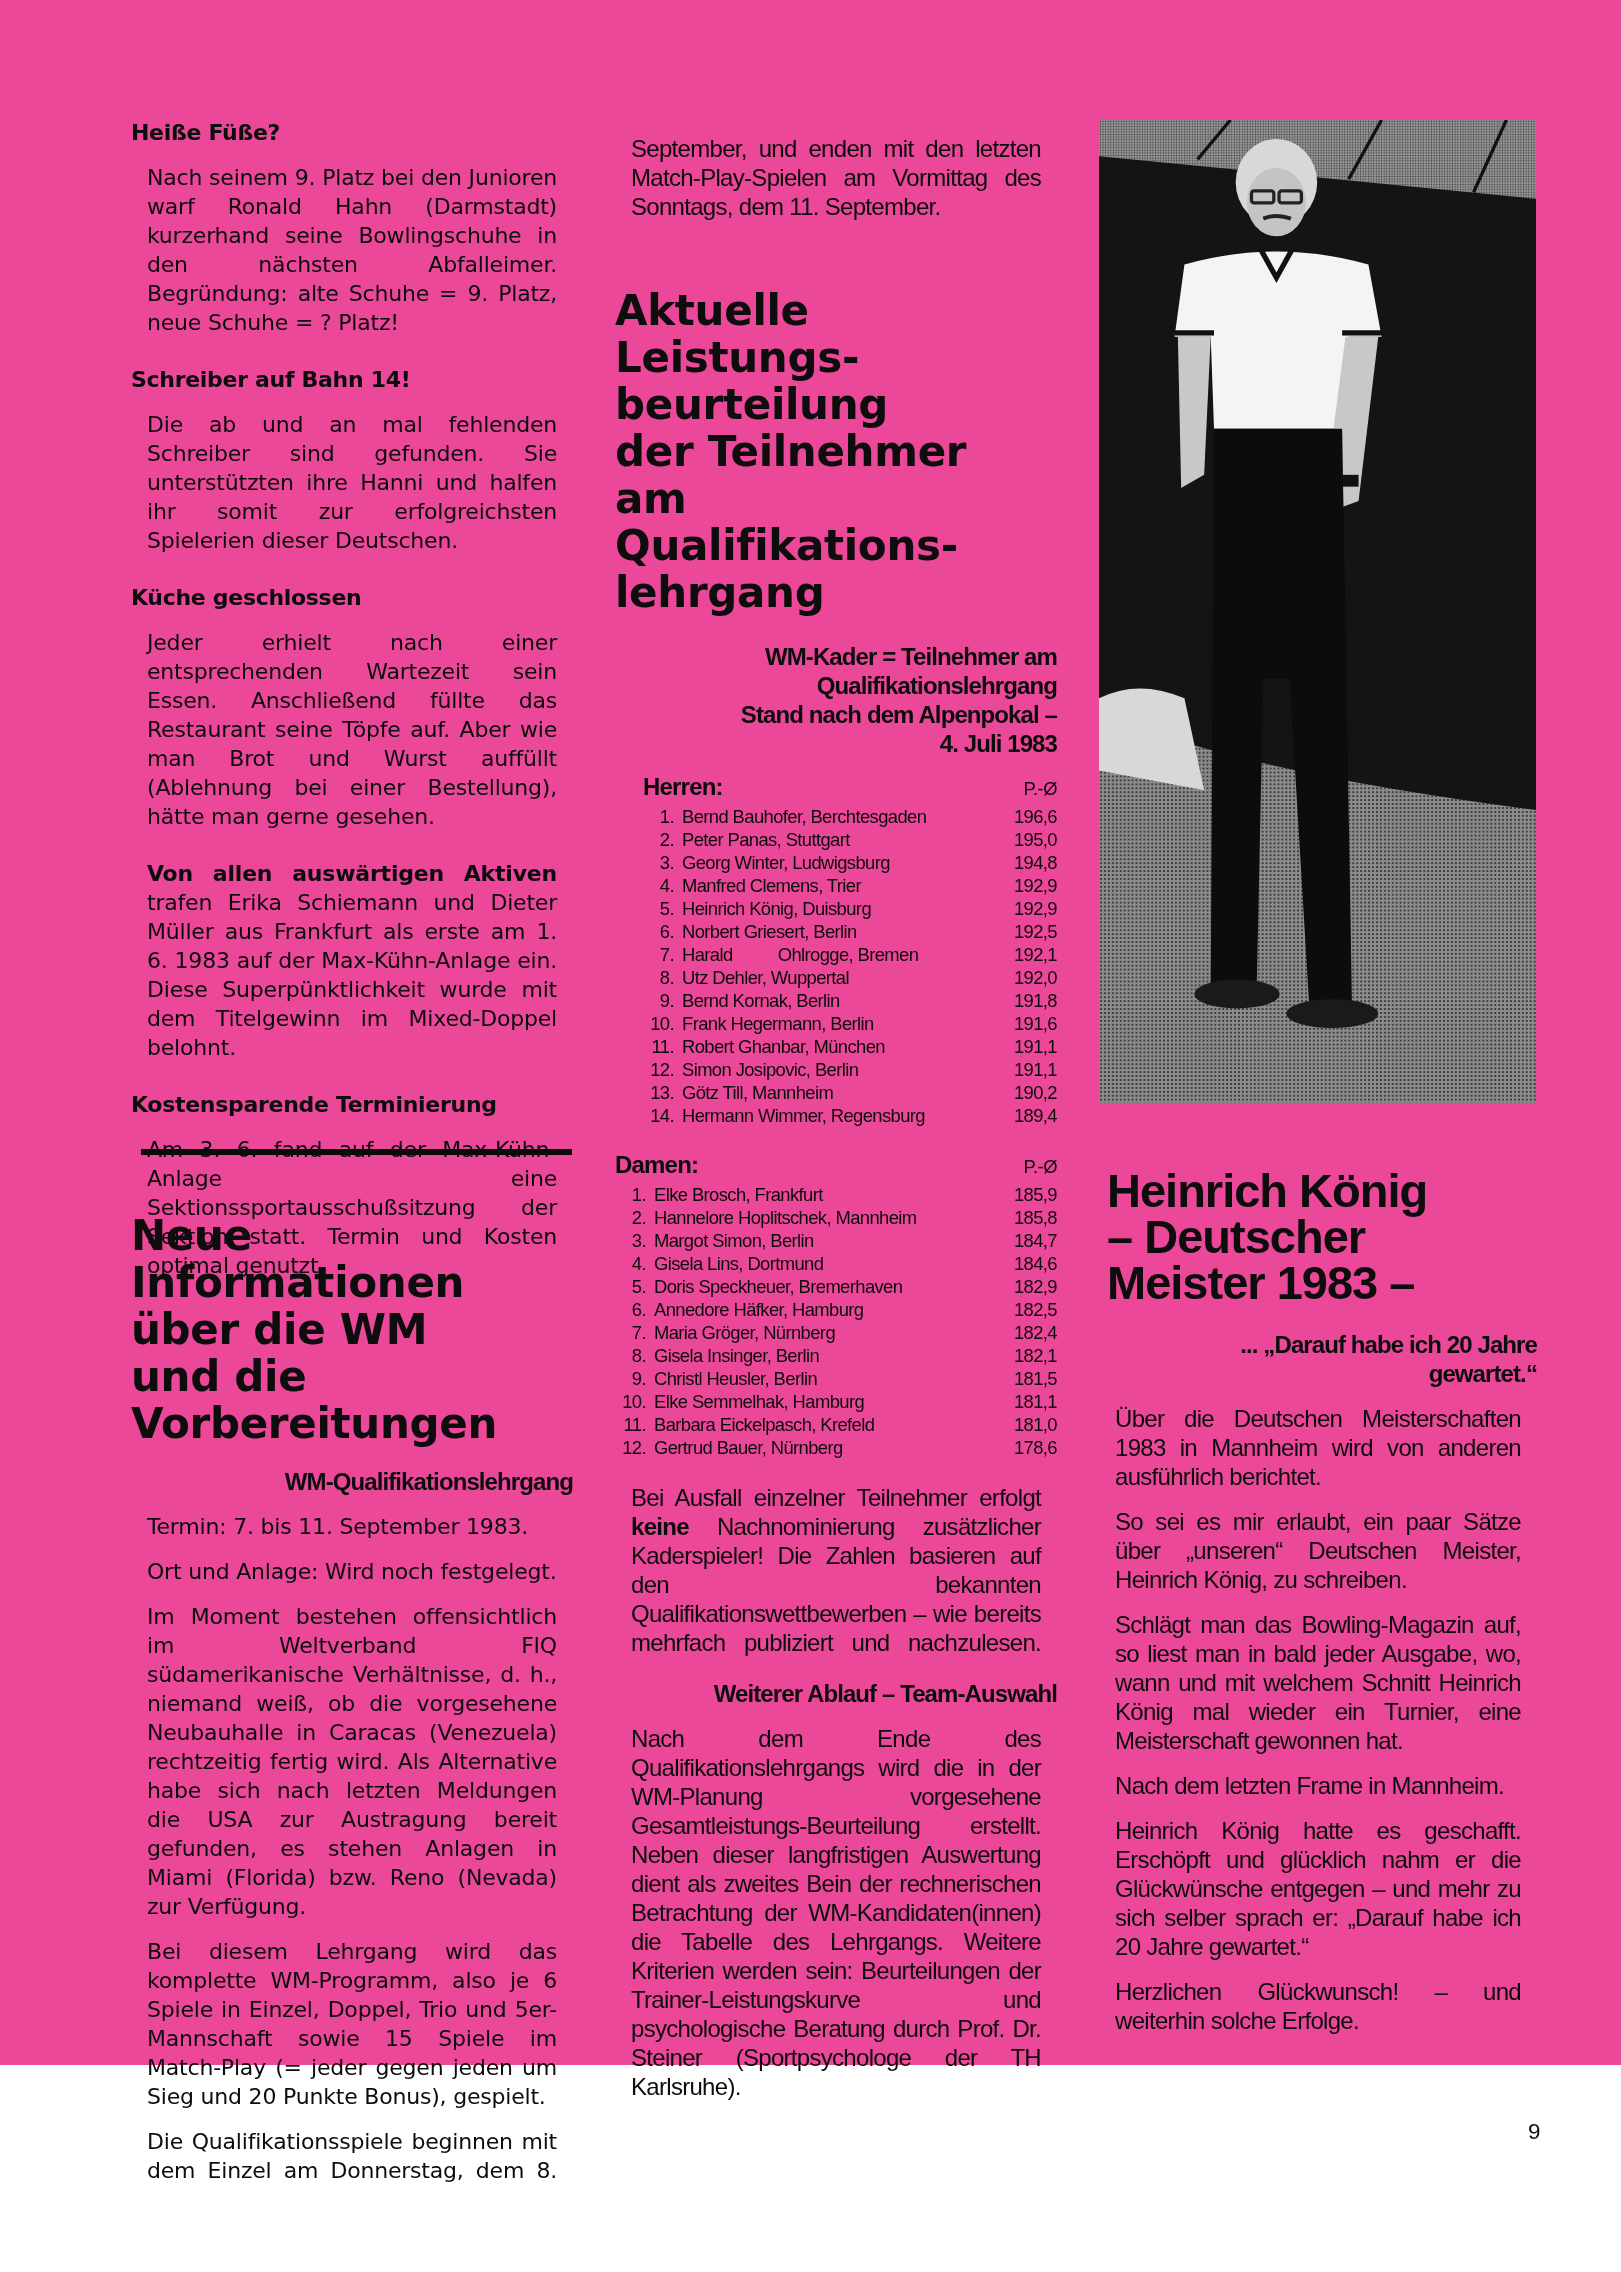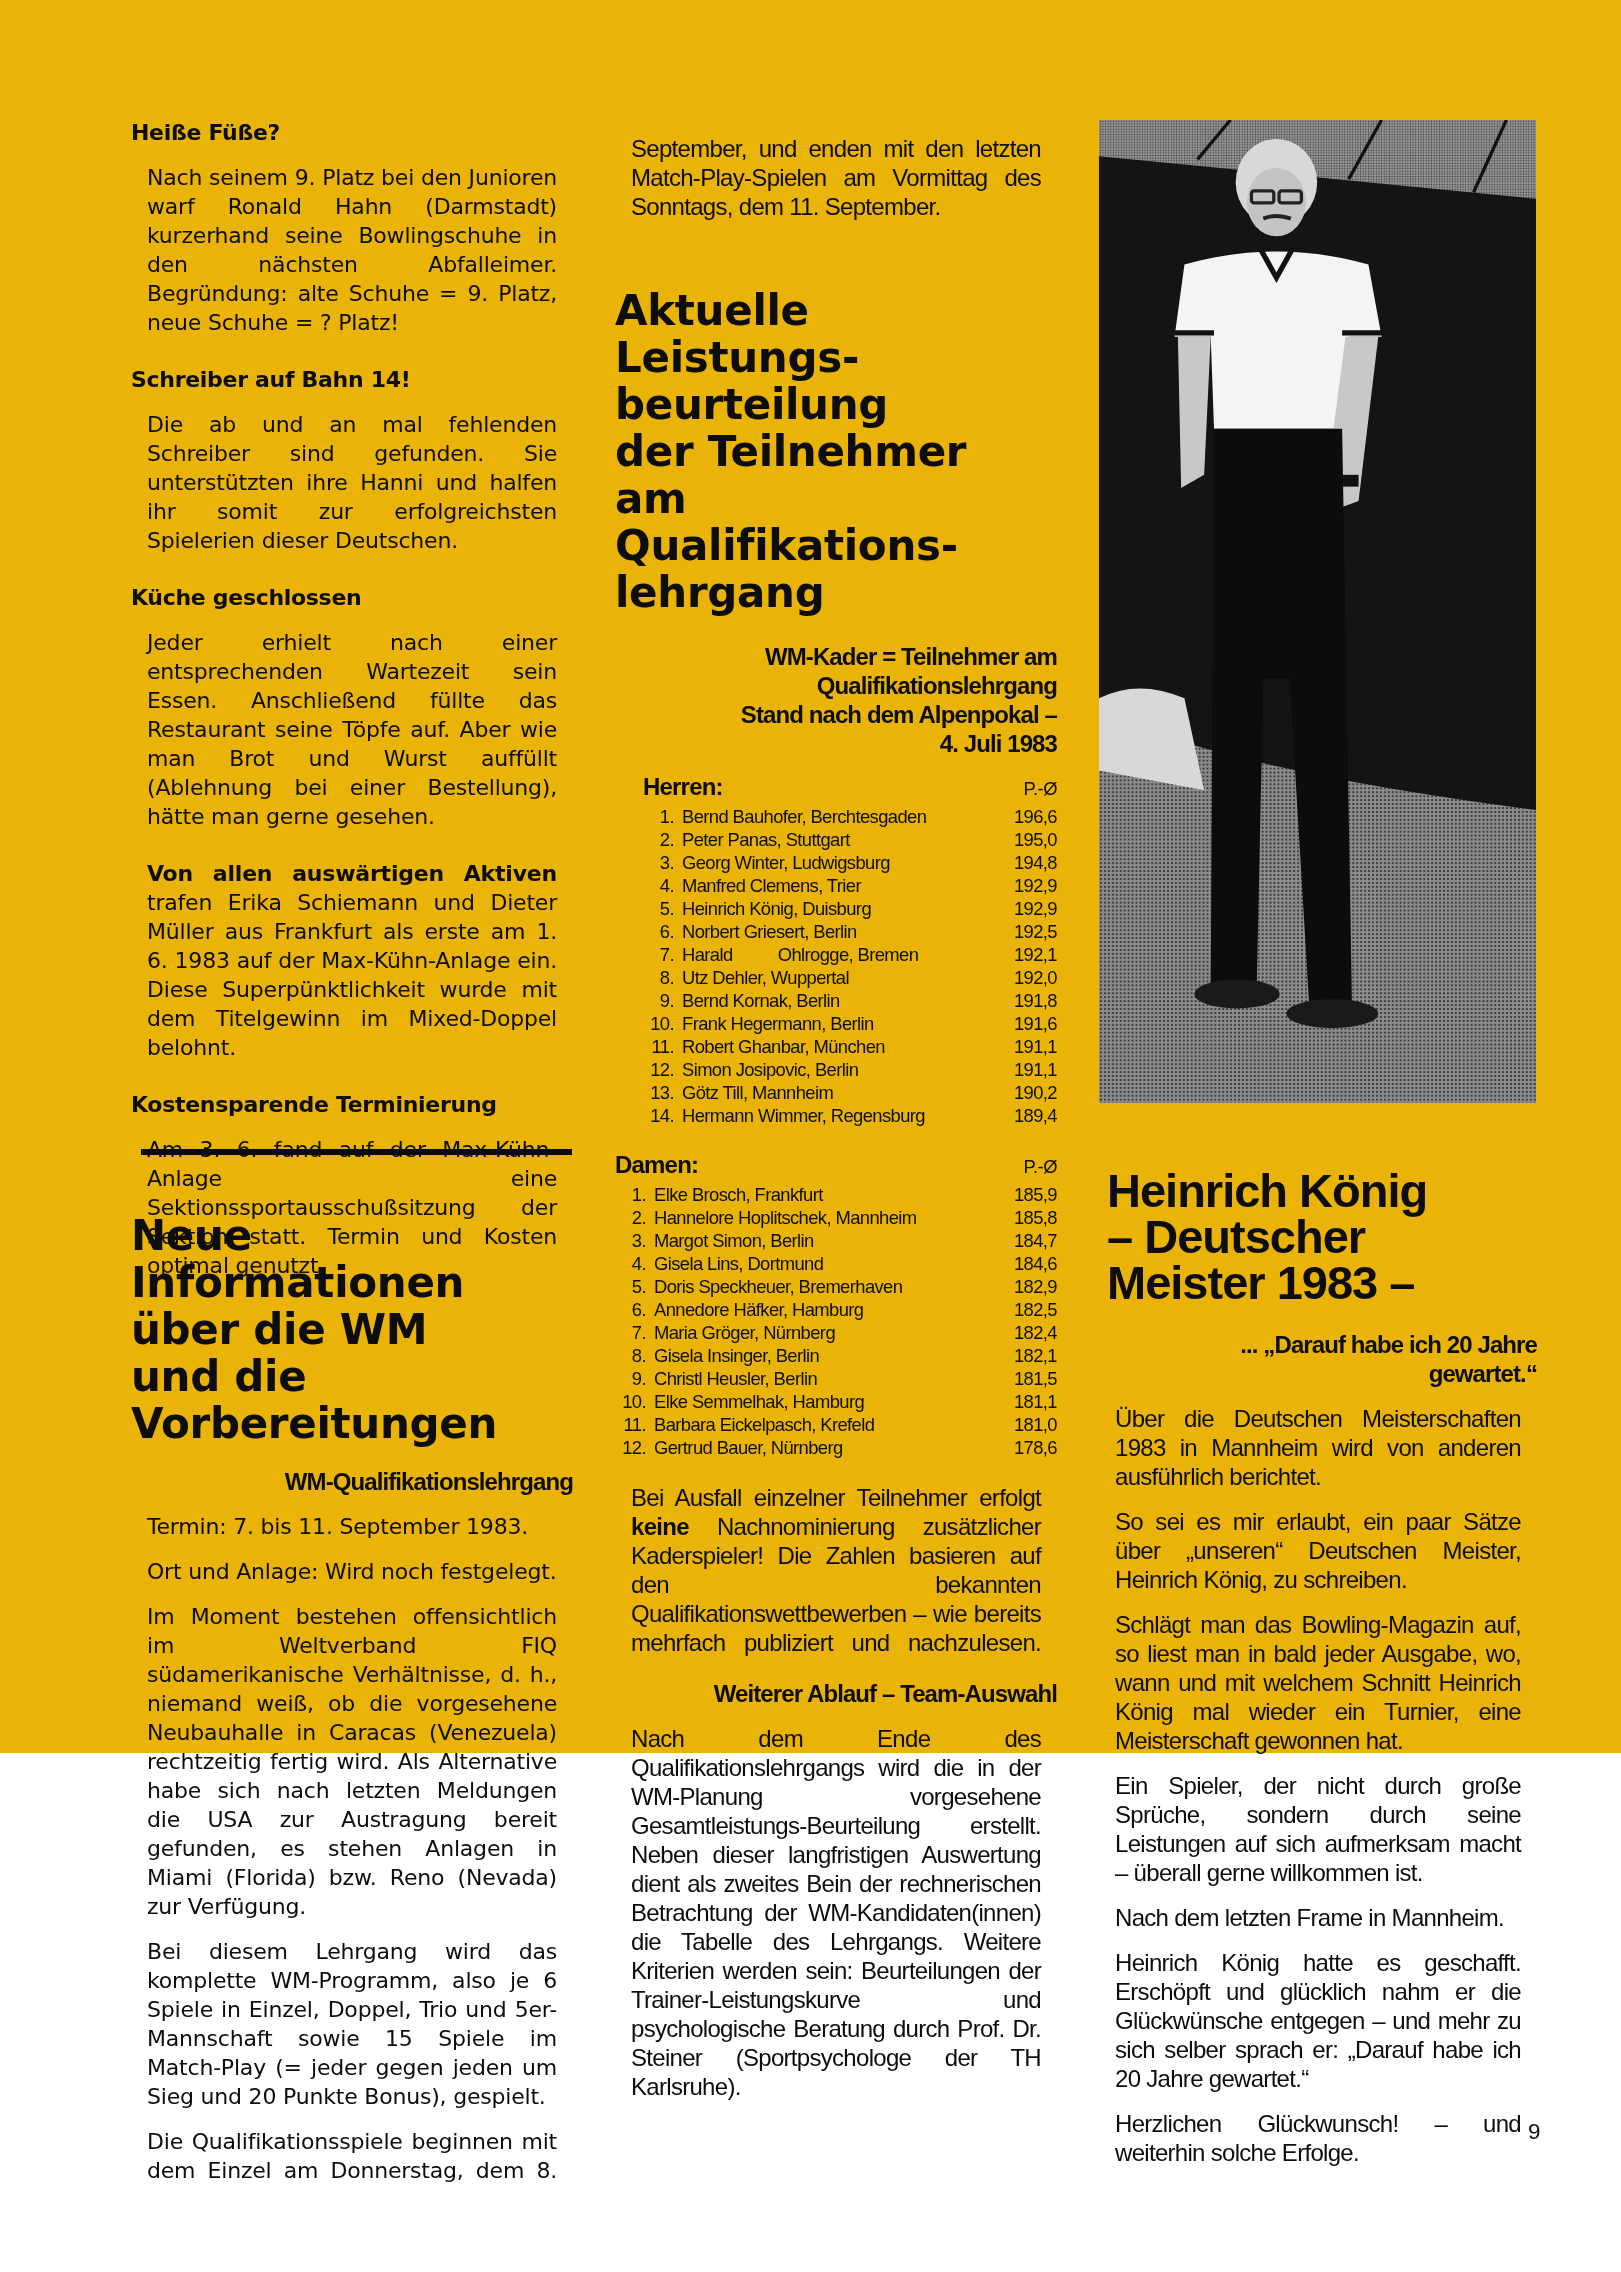--- a/index.html
+++ b/index.html
@@ -1,17 +1,17 @@
 <!DOCTYPE html>
 <html style="font-size:10.5px"><head>
 <meta charset="utf-8">
 <style>
   html, body { margin: 0; padding: 0; background: #ffffff; }
   body { width: 1622px; height: 2273px; position: relative; overflow: hidden; color: #0d0d0d; }
-  .page { position: absolute; left: 0; top: 0; width: 1622px; height: 1753px; background: #eab308; }
+  .page { position: absolute; left: 0; top: 0; width: 1622px; height: 2065px; background: #ec4899; }
   .col { position: absolute; }
   .col-left { left: 131px; top: 118px; width: 442px; }
   .col-mid { left: 615px; top: 118px; width: 442px; }
 
   .wide { font-family: "DejaVu Sans", sans-serif; font-size: 22px; line-height: 29px; letter-spacing: -0.2px; text-align: justify; }
   .narrow { font-family: "Liberation Sans", sans-serif; font-size: 24px; line-height: 29px; letter-spacing: -0.7px; text-align: justify; transform-origin: left top; }
   .sub-head { font-family: "DejaVu Sans", sans-serif; font-weight: bold; font-size: 22px; line-height: 29px; letter-spacing: -0.3px; margin: 0; }
   .sub-head-narrow { font-family: "Liberation Sans", sans-serif; font-weight: bold; font-size: 24px; line-height: 29px; letter-spacing: -0.9px; margin: 0; text-align: right; }
   p { margin: 16px; }
   .block { margin-bottom: 28px; }
@@ -296,21 +296,20 @@
       <div>– Deutscher</div>
       <div>Meister 1983 –</div>
     </h1>
     <div style="margin-top:24px; margin-bottom:6.6px;">
       <div class="sub-head-narrow">... „Darauf habe ich 20 Jahre</div>
       <div class="sub-head-narrow">gewartet.“</div>
     </div>
     <p class="narrow">Über die Deutschen Meisterschaften 1983 in Mannheim wird von anderen ausführlich berichtet.</p>
     <p class="narrow">So sei es mir erlaubt, ein paar Sätze über „unseren“ Deutschen Meister, Heinrich König, zu schreiben.</p>
     <p class="narrow">Schlägt man das Bowling-Magazin auf, so liest man in bald jeder Ausgabe, wo, wann und mit welchem Schnitt Heinrich König mal wieder ein Turnier, eine Meisterschaft gewonnen hat.</p>
-    <p class="narrow">Ein Spieler, der nicht durch große Sprüche, sondern durch seine Leistungen auf sich aufmerksam macht – überall gerne willkommen ist.</p>
     <p class="narrow">Nach dem letzten Frame in Mannheim.</p>
     <p class="narrow">Heinrich König hatte es geschafft. Erschöpft und glücklich nahm er die Glückwünsche entgegen – und mehr zu sich selber sprach er: „Darauf habe ich 20 Jahre gewartet.“</p>
     <p class="narrow">Herzlichen Glückwunsch! – und weiterhin solche Erfolge.</p>
   </div>
 
   <div class="page-number">9</div>
 </div>
 
 
 </body></html>

